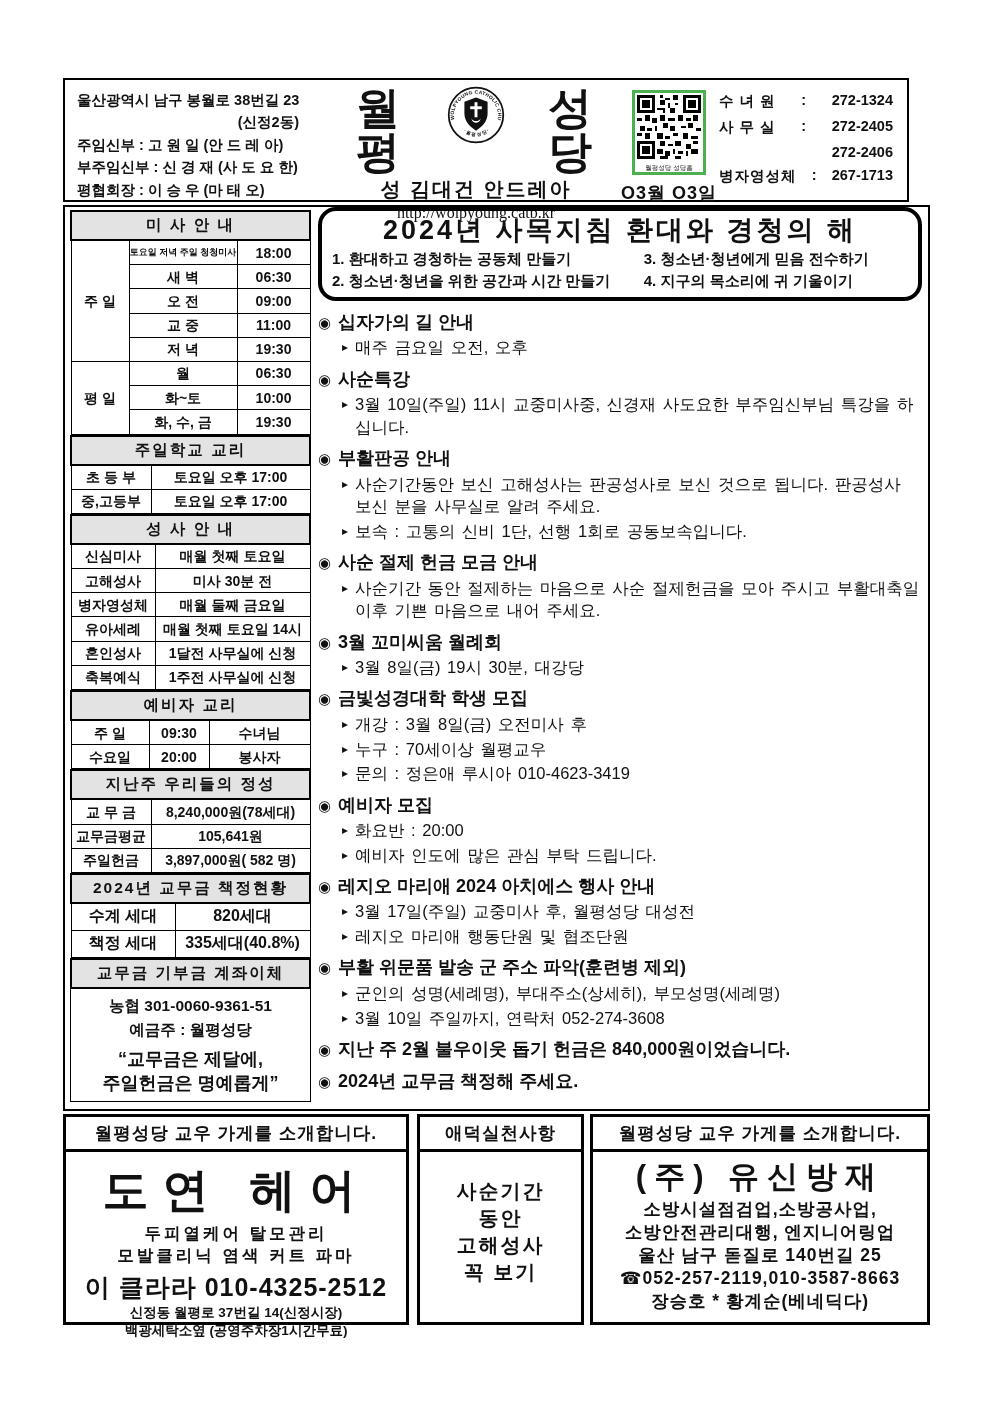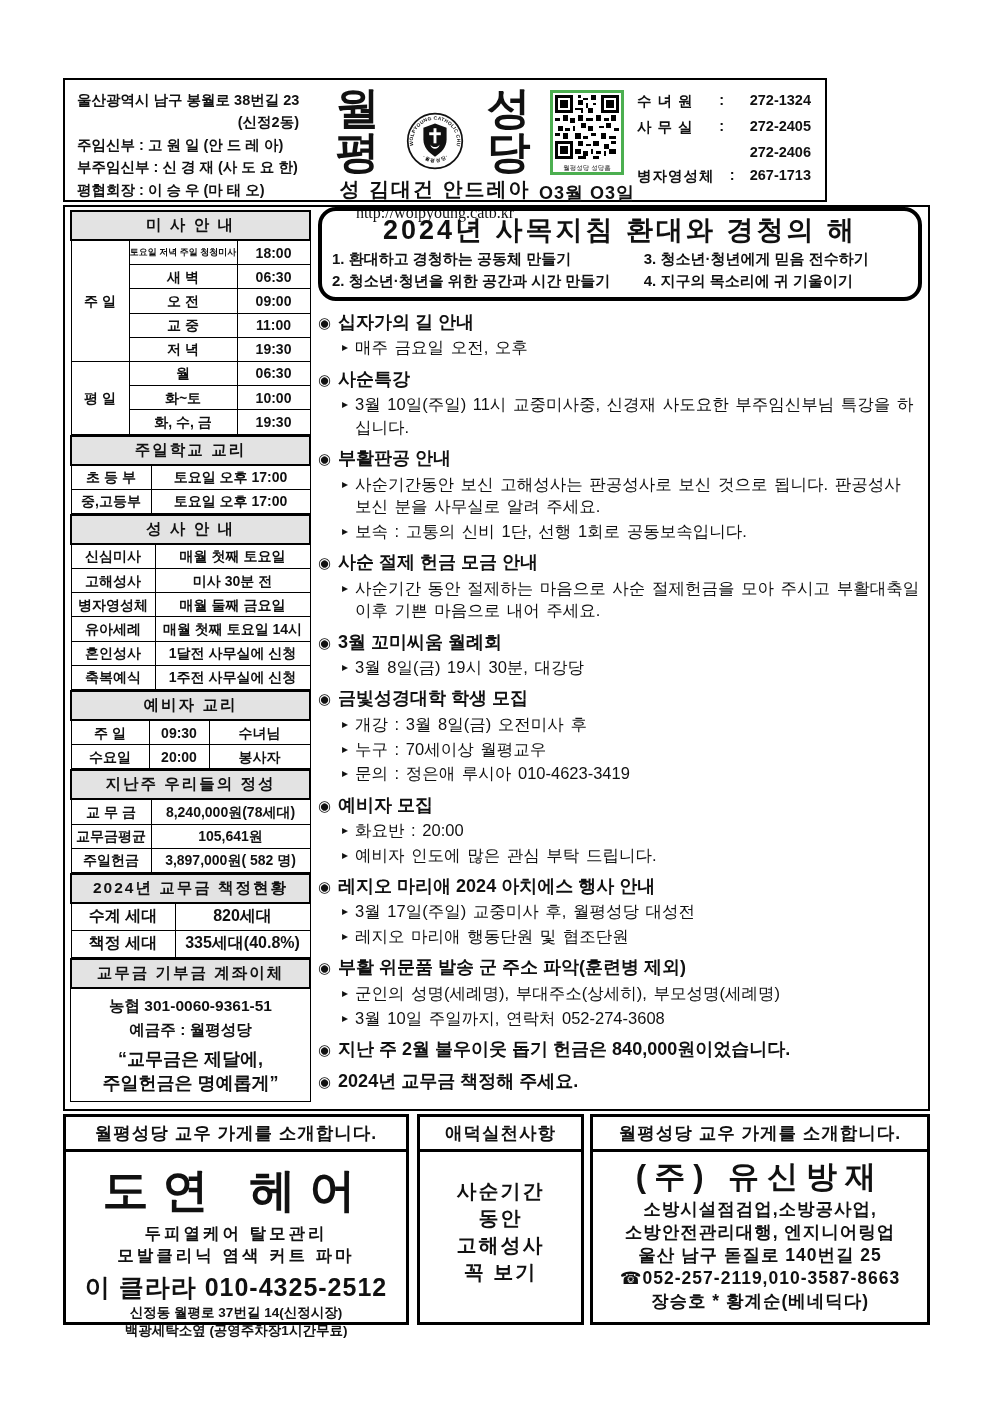--- a/index.html
+++ b/index.html
@@ -1,26 +1,26 @@
 <!DOCTYPE html>
 <html lang="ko"><head>
 <meta charset="utf-8">
 <style>
   * { margin:0; padding:0; box-sizing:border-box; }
   html,body { background:#fff; }
   body { font-family:"Liberation Sans","DejaVu Sans",sans-serif; color:#111; }
   .page { position:relative; width:992px; height:1403px; background:#fff; overflow:hidden; }
 
   
-  .header { position:absolute; left:63px; top:78px; width:764px; height:124px;
+  .header { position:absolute; left:63px; top:78px; width:846px; height:124px;
             border:2px solid #000; display:flex; align-items:stretch; }
   .hdr-left { width:268px; padding:9px 6px 6px 12px; font-size:14.5px; line-height:1.55; font-weight:600; }
   .hdr-left .addr2 { text-align:right; padding-right:28px; }
   .hdr-center { flex:1; text-align:center; padding-top:6px; }
-  .title-row { display:flex; align-items:flex-end; justify-content:center; gap:20px; }
+  .title-row { display:flex; align-items:flex-start; justify-content:center; gap:20px; }
   .big-title { font-size:44px; font-weight:800; letter-spacing:4px; line-height:1; }
   .patron { font-size:20px; font-weight:800; letter-spacing:2px; margin-top:2px; }
   .url { font-family:"Liberation Serif","DejaVu Serif",serif; font-size:16px; margin-top:1px; }
   .hdr-qr { width:100px; display:flex; flex-direction:column; align-items:center; padding-top:10px; }
   .qr-frame { border:3px solid #4caf50; padding:2px 2px 0 2px; background:#fff; text-align:center; }
   .qr-caption { font-size:6.5px; letter-spacing:0; line-height:1.4; }
   .qr-date { font-size:18px; font-weight:800; margin-top:6px; letter-spacing:1px; }
   .hdr-right { width:188px; padding:12px 14px 0 0; font-size:14.5px; font-weight:600; }
   .phone-row { display:flex; justify-content:space-between; margin-bottom:7px; }
   .phone-row .pl { letter-spacing:1px; }

